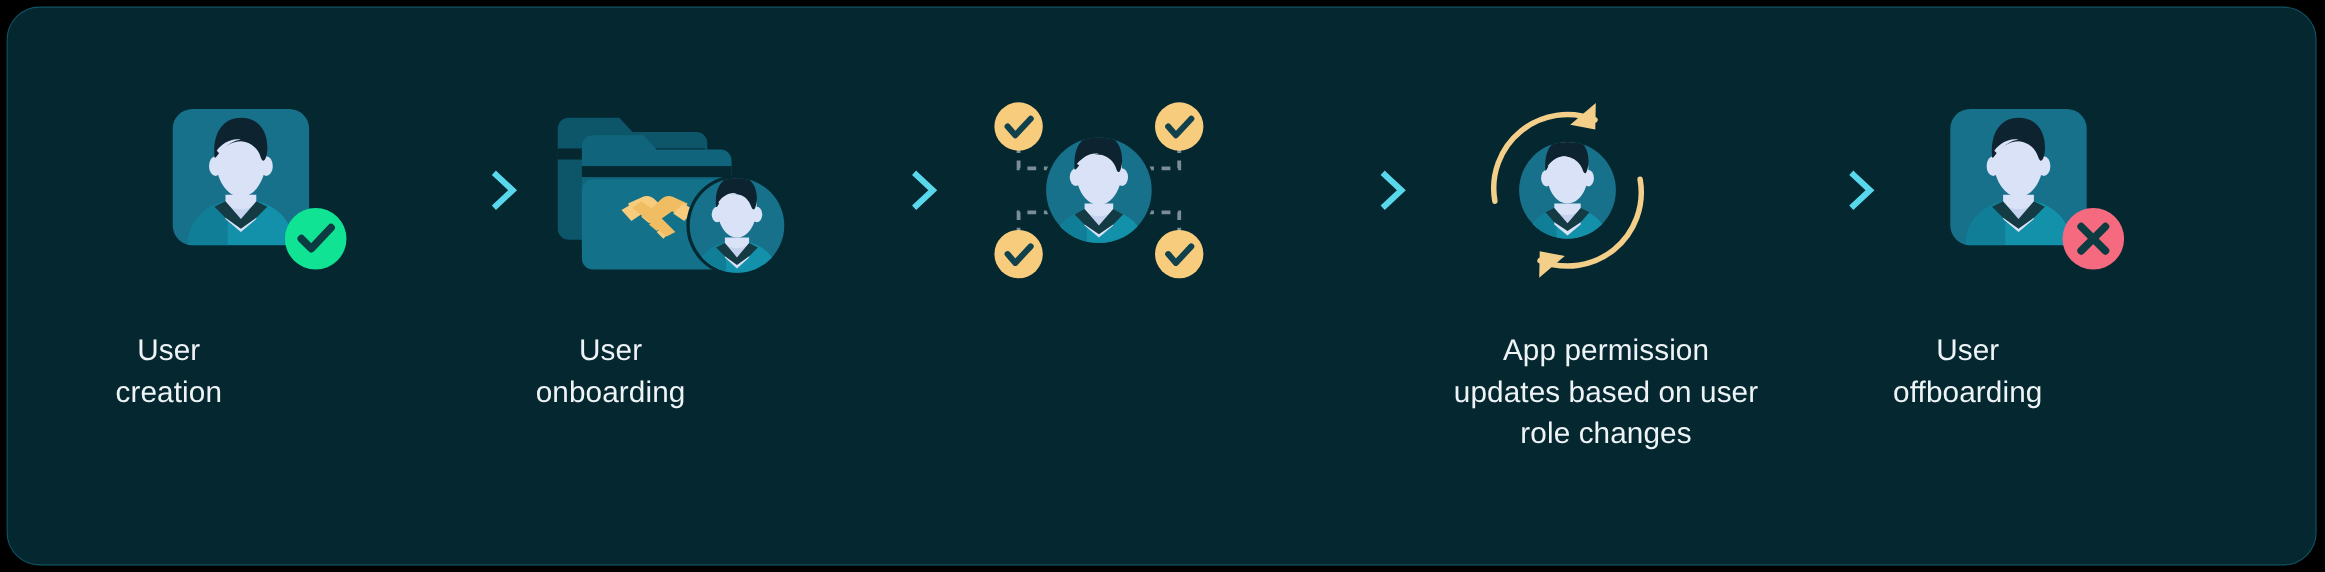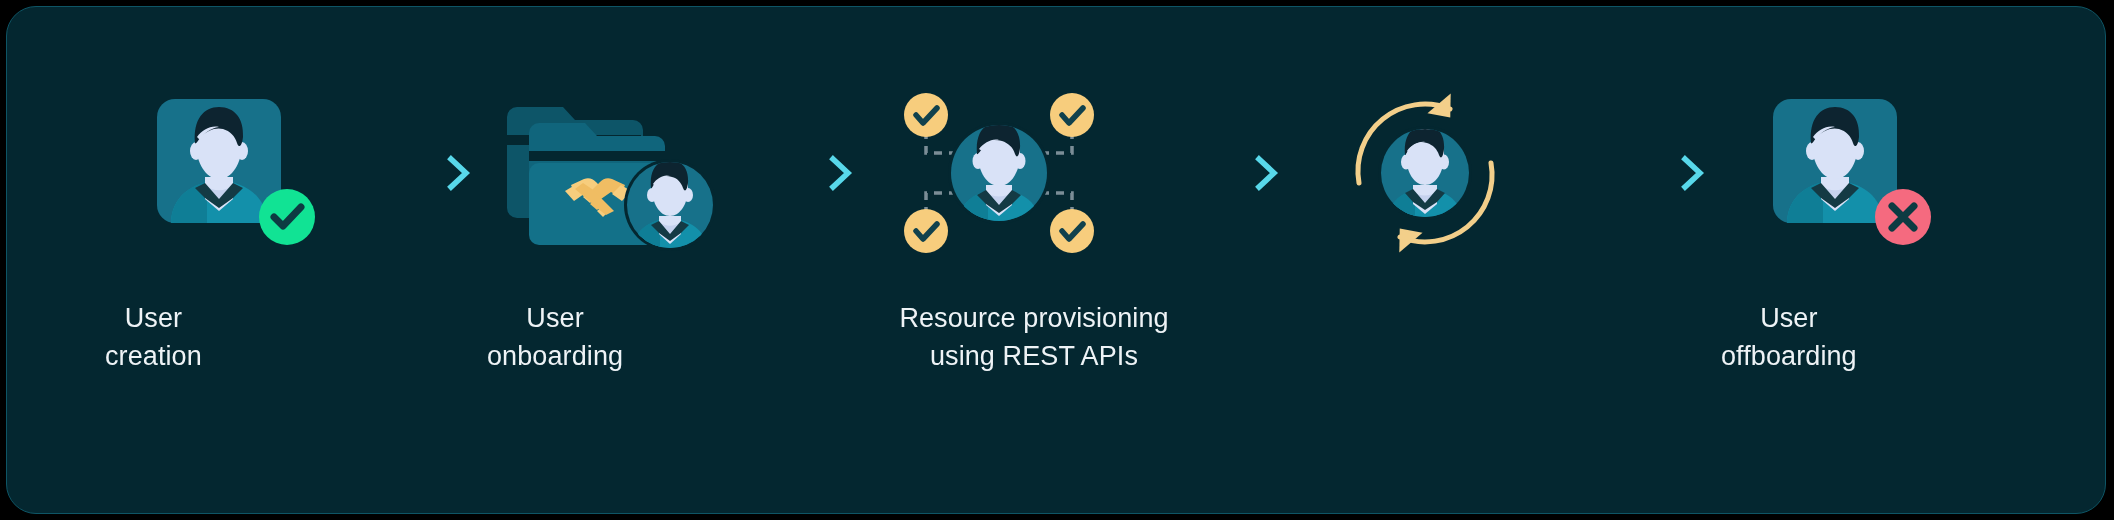--- a/index.html
+++ b/index.html
@@ -197,22 +197,20 @@
             <path d="M42 30l7 8 14-15" stroke="#10414d" stroke-width="5.5" fill="none" stroke-linecap="round" stroke-linejoin="round"></path>
             <circle cx="198" cy="30" r="22" fill="#f7cd7d"></circle>
             <path d="M188 30l7 8 14-15" stroke="#10414d" stroke-width="5.5" fill="none" stroke-linecap="round" stroke-linejoin="round"></path>
             <circle cx="52" cy="146" r="22" fill="#f7cd7d"></circle>
             <path d="M42 146l7 8 14-15" stroke="#10414d" stroke-width="5.5" fill="none" stroke-linecap="round" stroke-linejoin="round"></path>
             <circle cx="198" cy="146" r="22" fill="#f7cd7d"></circle>
             <path d="M188 146l7 8 14-15" stroke="#10414d" stroke-width="5.5" fill="none" stroke-linecap="round" stroke-linejoin="round"></path>
           </g>
         </svg>
       </div>
-      <div class="step-label">Resource provisioning
-using REST APIs</div>
     </div>
 
     <div class="arrow">
       <svg width="72" height="40" viewBox="0 0 72 40" xmlns="http://www.w3.org/2000/svg">
         <defs>
           <linearGradient id="ag3" x1="0" y1="0" x2="1" y2="0">
             <stop offset="0" stop-color="#0a3744"></stop>
             <stop offset="0.5" stop-color="#2796b2"></stop>
             <stop offset="1" stop-color="#58d8ea"></stop>
           </linearGradient>
@@ -247,20 +245,23 @@
           </g>
 
           <g fill="none" stroke="#f3cf8a" stroke-width="5" stroke-linecap="round">
             <path d="M24 98a67 67 0 0 1 91-74"></path>
             <path d="M156 78a67 67 0 0 1-91 74"></path>
           </g>
           <path d="M112 8l7 23-23 3z" fill="#f3cf8a" transform="rotate(18 112 20)"></path>
           <path d="M68 168l-7-23 23-3z" fill="#f3cf8a" transform="rotate(18 68 156)"></path>
         </svg>
       </div>
+      <div class="step-label">App permission
+updates  based on user
+role  changes</div>
     </div>
 
     <div class="arrow">
       <svg width="72" height="40" viewBox="0 0 72 40" xmlns="http://www.w3.org/2000/svg">
         <defs>
           <linearGradient id="ag4" x1="0" y1="0" x2="1" y2="0">
             <stop offset="0" stop-color="#0a3744"></stop>
             <stop offset="0.5" stop-color="#2796b2"></stop>
             <stop offset="1" stop-color="#58d8ea"></stop>
           </linearGradient>

